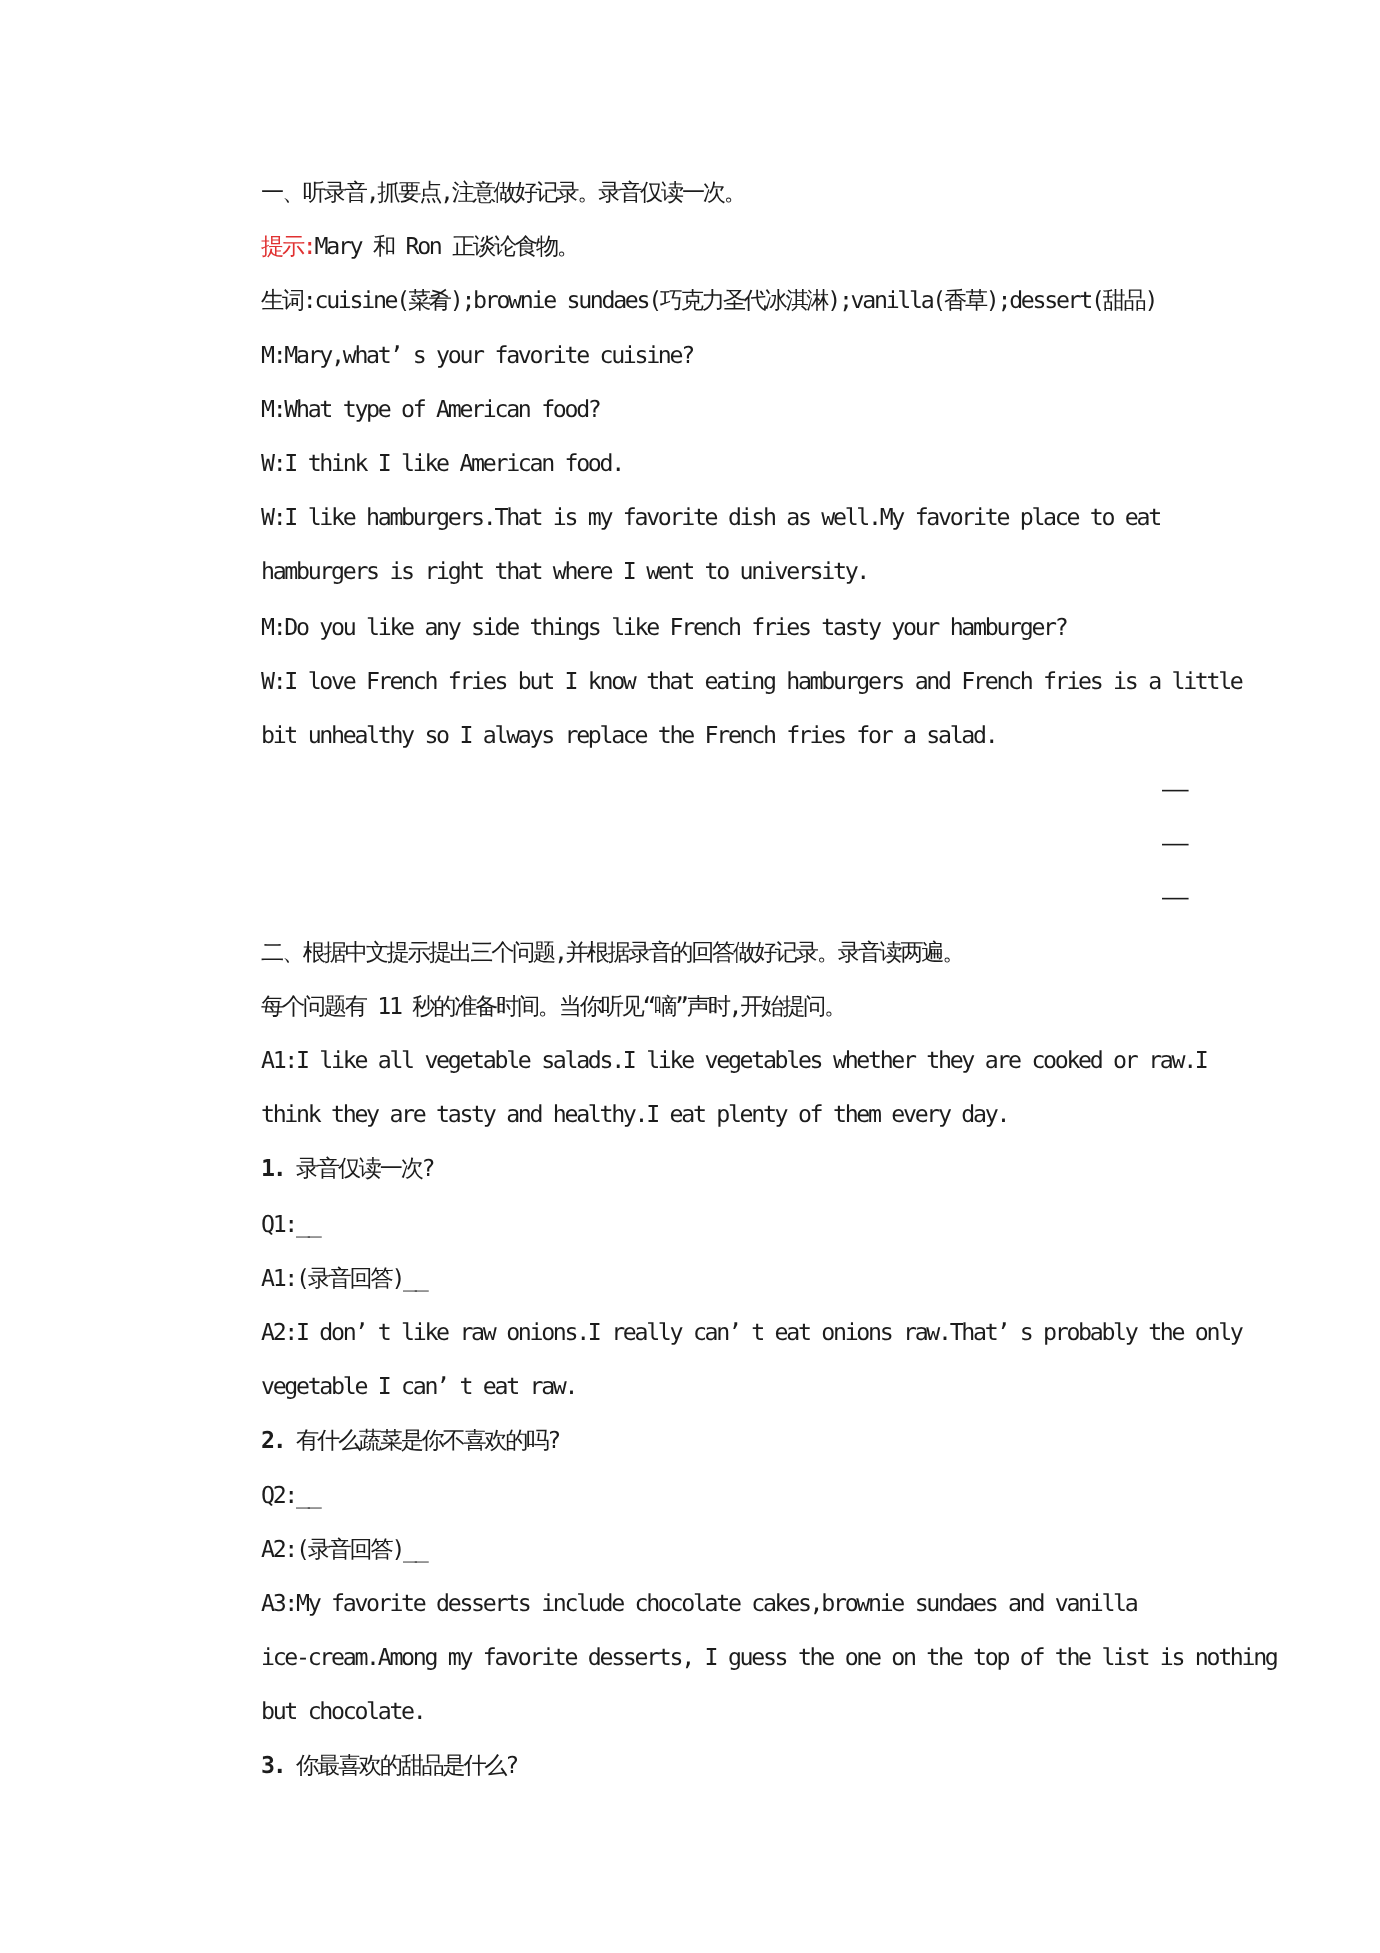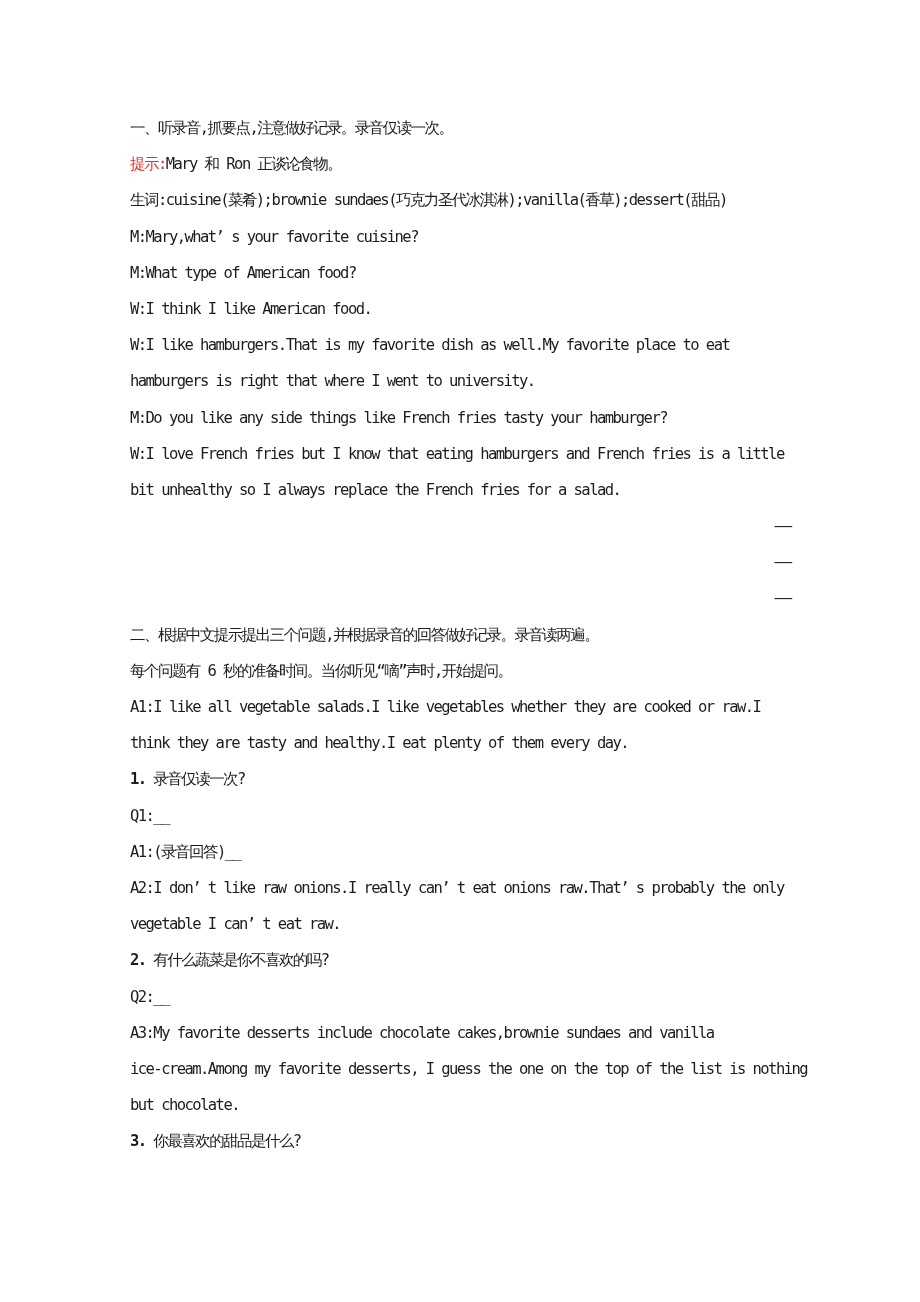--- a/index.html
+++ b/index.html
@@ -18,20 +18,21 @@
     padding: 110px 128px 0 130px;
     font-family: "DejaVu Sans Mono", "Liberation Mono", monospace;
     font-size: 15.5px;
     letter-spacing: -1.55px;
     color: #1c1c1c;
   }
   .line {
     height: 36.2px;
     line-height: 36.2px;
     white-space: pre;
+    margin-left: 44px;
   }
   .line.right {
     text-align: right;
   }
   .seg { display: inline; }
   .seg-red { color: #e03131; }
   .seg-bold { font-weight: bold; }
   .seg-dash {
     display: inline-block;
     transform: scaleX(1.9);
@@ -52,28 +53,29 @@
       <div class="line"><span class="seg">W:I think I like American food.</span></div>
       <div class="line"><span class="seg">W:I like hamburgers.That is my favorite dish as well.My favorite place to eat</span></div>
       <div class="line"><span class="seg">hamburgers is right that where I went to university.</span></div>
       <div class="line"><span class="seg">M:Do you like any side things like French fries tasty your hamburger?</span></div>
       <div class="line"><span class="seg">W:I love French fries but I know that eating hamburgers and French fries is a little</span></div>
       <div class="line"><span class="seg">bit unhealthy so I always replace the French fries for a salad.</span></div>
       <div class="line right"><span class="seg seg-dash">—</span></div>
       <div class="line right"><span class="seg seg-dash">—</span></div>
       <div class="line right"><span class="seg seg-dash">—</span></div>
       <div class="line"><span class="seg">二、根据中文提示提出三个问题,并根据录音的回答做好记录。录音读两遍。</span></div>
-      <div class="line"><span class="seg">每个问题有 6 秒的准备时间。当你听见“嘀”声时,开始提问。</span></div>
+      <div class="line"><span class="seg">每个问题有 11 秒的准备时间。当你听见“嘀”声时,开始提问。</span></div>
       <div class="line"><span class="seg">A1:I like all vegetable salads.I like vegetables whether they are cooked or raw.I</span></div>
       <div class="line"><span class="seg">think they are tasty and healthy.I eat plenty of them every day.</span></div>
       <div class="line"><span class="seg seg-bold">1.</span><span class="seg"> 录音仅读一次?</span></div>
       <div class="line"><span class="seg">Q1:</span><span class="seg">__</span></div>
       <div class="line"><span class="seg">A1:(录音回答)</span><span class="seg">__</span></div>
       <div class="line"><span class="seg">A2:I don’ t like raw onions.I really can’ t eat onions raw.That’ s probably the only</span></div>
       <div class="line"><span class="seg">vegetable I can’ t eat raw.</span></div>
       <div class="line"><span class="seg seg-bold">2.</span><span class="seg"> 有什么蔬菜是你不喜欢的吗?</span></div>
       <div class="line"><span class="seg">Q2:</span><span class="seg">__</span></div>
+      <div class="line"><span class="seg">A2:(录音回答)</span><span class="seg">__</span></div>
       <div class="line"><span class="seg">A3:My favorite desserts include chocolate cakes,brownie sundaes and vanilla</span></div>
       <div class="line"><span class="seg">ice-cream.Among my favorite desserts, I guess the one on the top of the list is nothing</span></div>
       <div class="line"><span class="seg">but chocolate.</span></div>
       <div class="line"><span class="seg seg-bold">3.</span><span class="seg"> 你最喜欢的甜品是什么?</span></div>
     </div>
 </main>
 
 </body></html>

